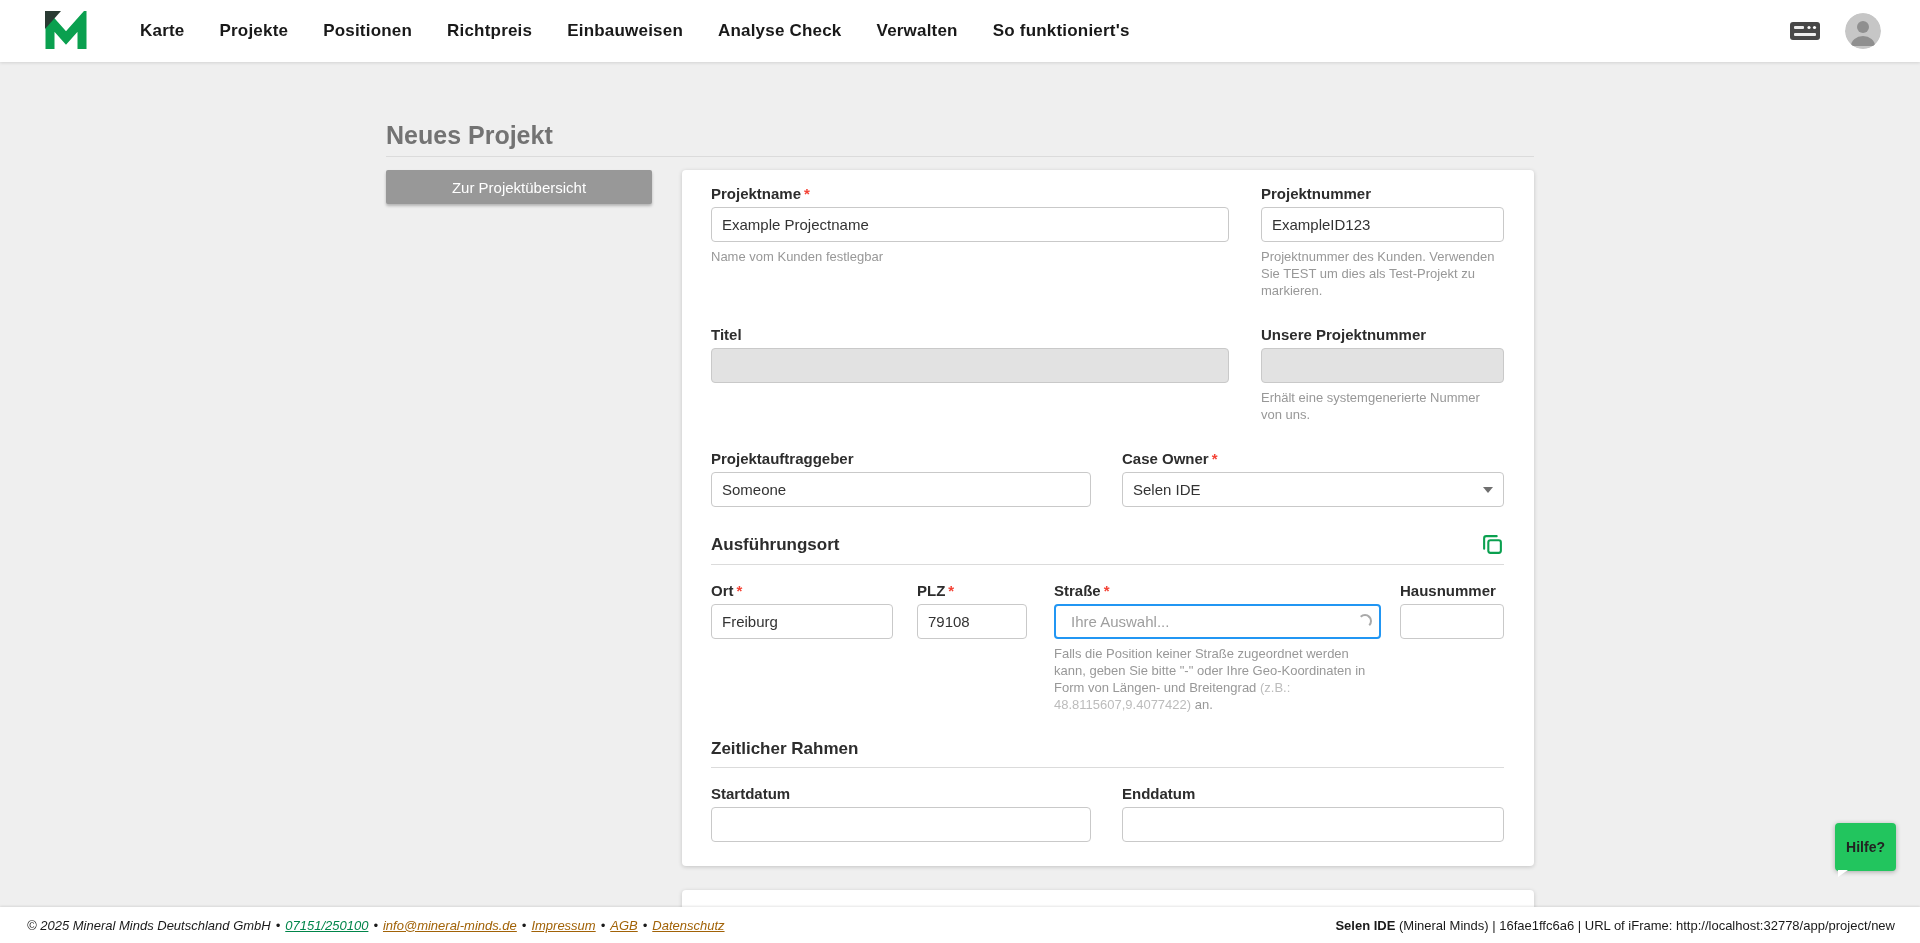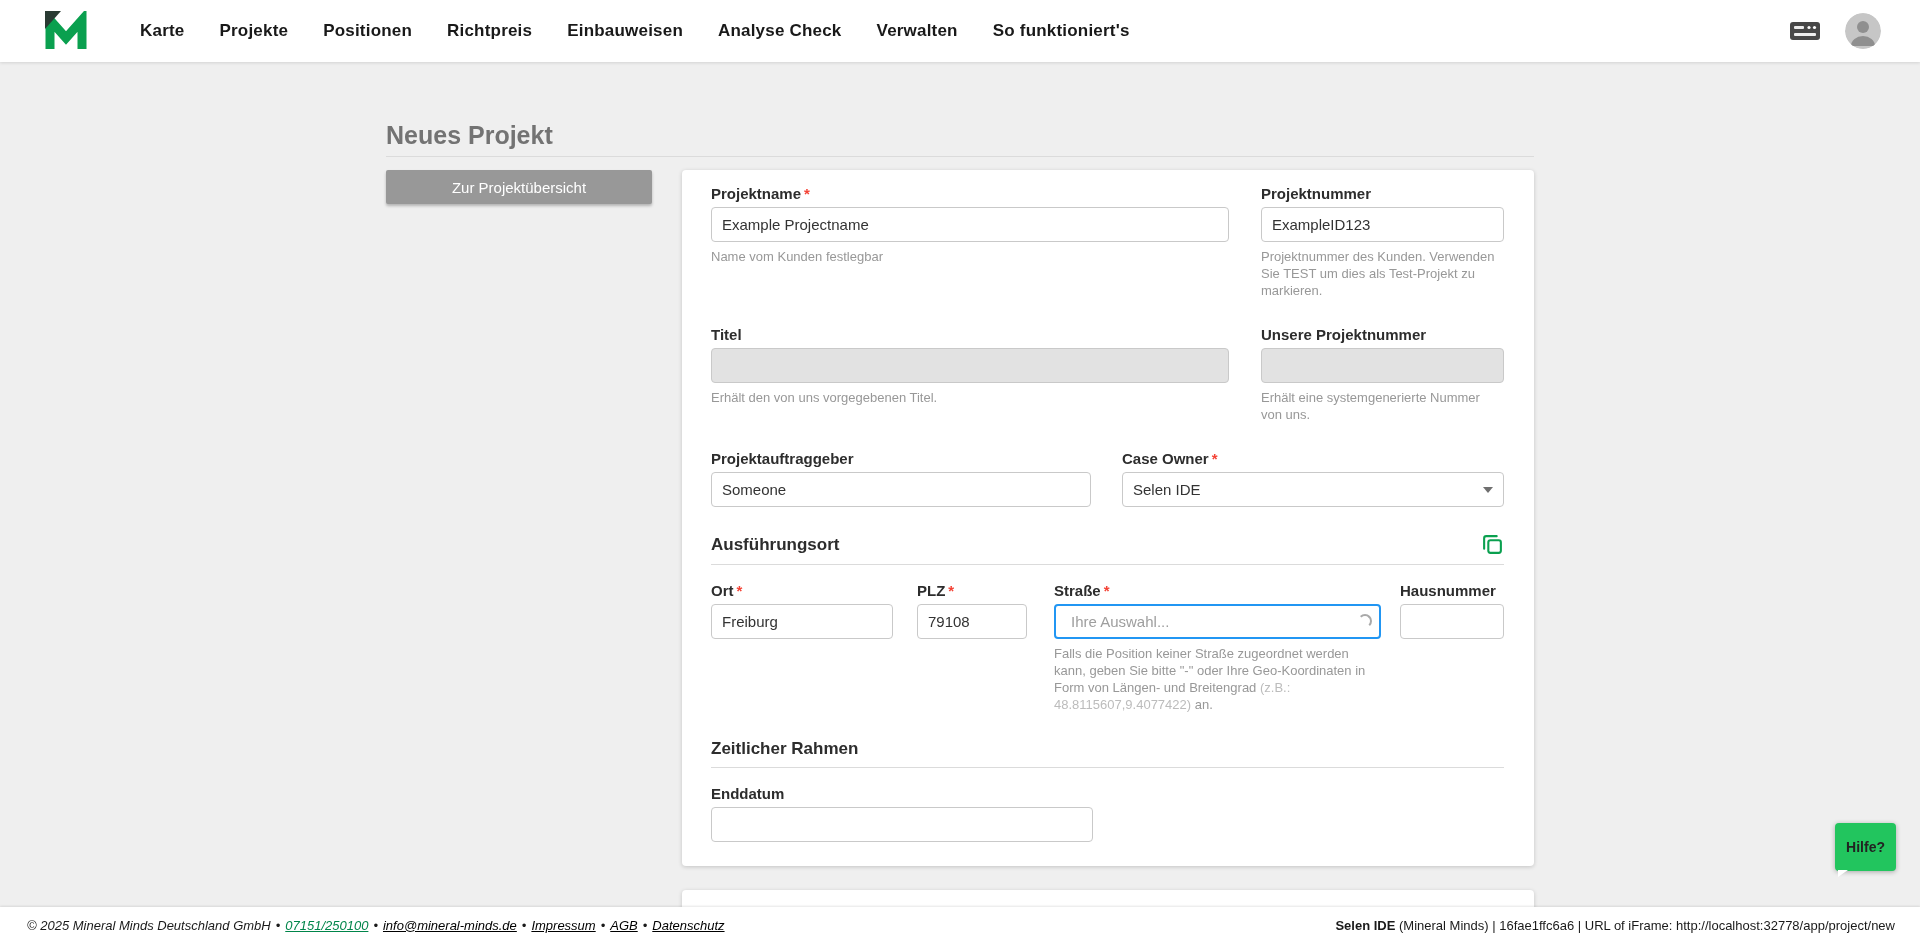--- a/index.html
+++ b/index.html
@@ -76,21 +76,21 @@
   .help-bubble { position: absolute; right: 24px; bottom: 72px; background: #22c55e; border-radius: 4px;
     padding: 16px 11px; font-size: 14px; font-weight: 700; color: #222;
     box-shadow: 0 1px 5px rgba(0,0,0,.3); cursor: pointer; z-index: 25; }
   .help-bubble::after { content: ""; position: absolute; left: 3px; bottom: -6px; width: 0; height: 0;
     border-top: 7px solid #fff; border-right: 10px solid transparent; }
 
   .footer { position: absolute; left: 0; bottom: 0; width: 1920px; height: 36px; background: #fff;
     display: flex; align-items: center; justify-content: space-between; padding: 0 25px 0 27px;
     font-size: 13px; color: #1a1a1a; box-shadow: 0 -1px 2px rgba(0,0,0,.1); z-index: 40; }
   .footer-left { display: flex; align-items: center; gap: 5px; white-space: nowrap; font-style: italic; }
-  .f-link { color: #000000; text-decoration: underline; cursor: pointer; }
+  .f-link { color: #a16207; text-decoration: underline; cursor: pointer; }
   .f-link.phone { color: #00854a; }
   .footer-right { white-space: nowrap; }
   .footer-right .bold { font-weight: 700; }
 </style>
 </head>
 <body>
 
 <header class="navbar">
   <div class="logo">
     <svg width="46" height="40" viewBox="0 0 46 40">
@@ -151,21 +151,20 @@
           <label class="field-label">Projektnummer</label>
           <input class="tf" value="ExampleID123" style="">
           <div class="helper">Projektnummer des Kunden. Verwenden Sie TEST um dies als Test-Projekt zu markieren.</div>
         </div>
       </div>
 
       <div class="frow">
         <div class="col-a">
           <label class="field-label">Titel</label>
           <input class="tf" disabled="" value="" style="">
-          <div class="helper">Erhält den von uns vorgegebenen Titel.</div>
         </div>
         <div class="col-b">
           <label class="field-label">Unsere Projektnummer</label>
           <input class="tf" disabled="" value="" style="">
           <div class="helper">Erhält eine systemgenerierte Nummer von uns.</div>
         </div>
       </div>
 
       <div class="frow">
         <div class="col-c">
@@ -224,20 +223,24 @@
           <input class="tf" value="" style="">
         </div>
       </div>
 
       <div class="section-head">
         <h2 class="section-title">Zeitlicher Rahmen</h2>
       </div>
       <hr class="section-rule">
 
       <div class="frow" style="margin-bottom:0">
+        <div class="col-c">
+          <label class="field-label">Startdatum</label>
+          <input class="tf" value="" style="">
+        </div>
         <div class="col-d">
           <label class="field-label">Enddatum</label>
           <input class="tf" value="" style="">
         </div>
       </div>
 
     </section>
   </div>
 </main>
 

